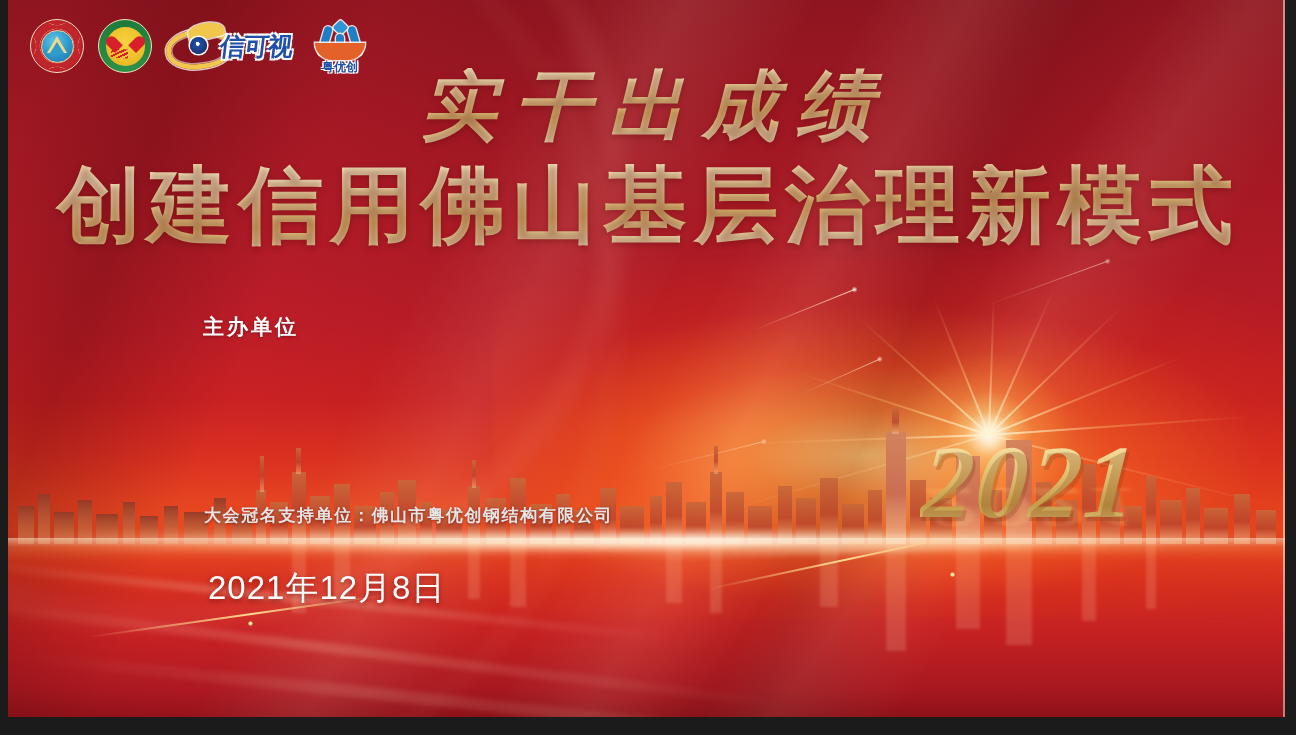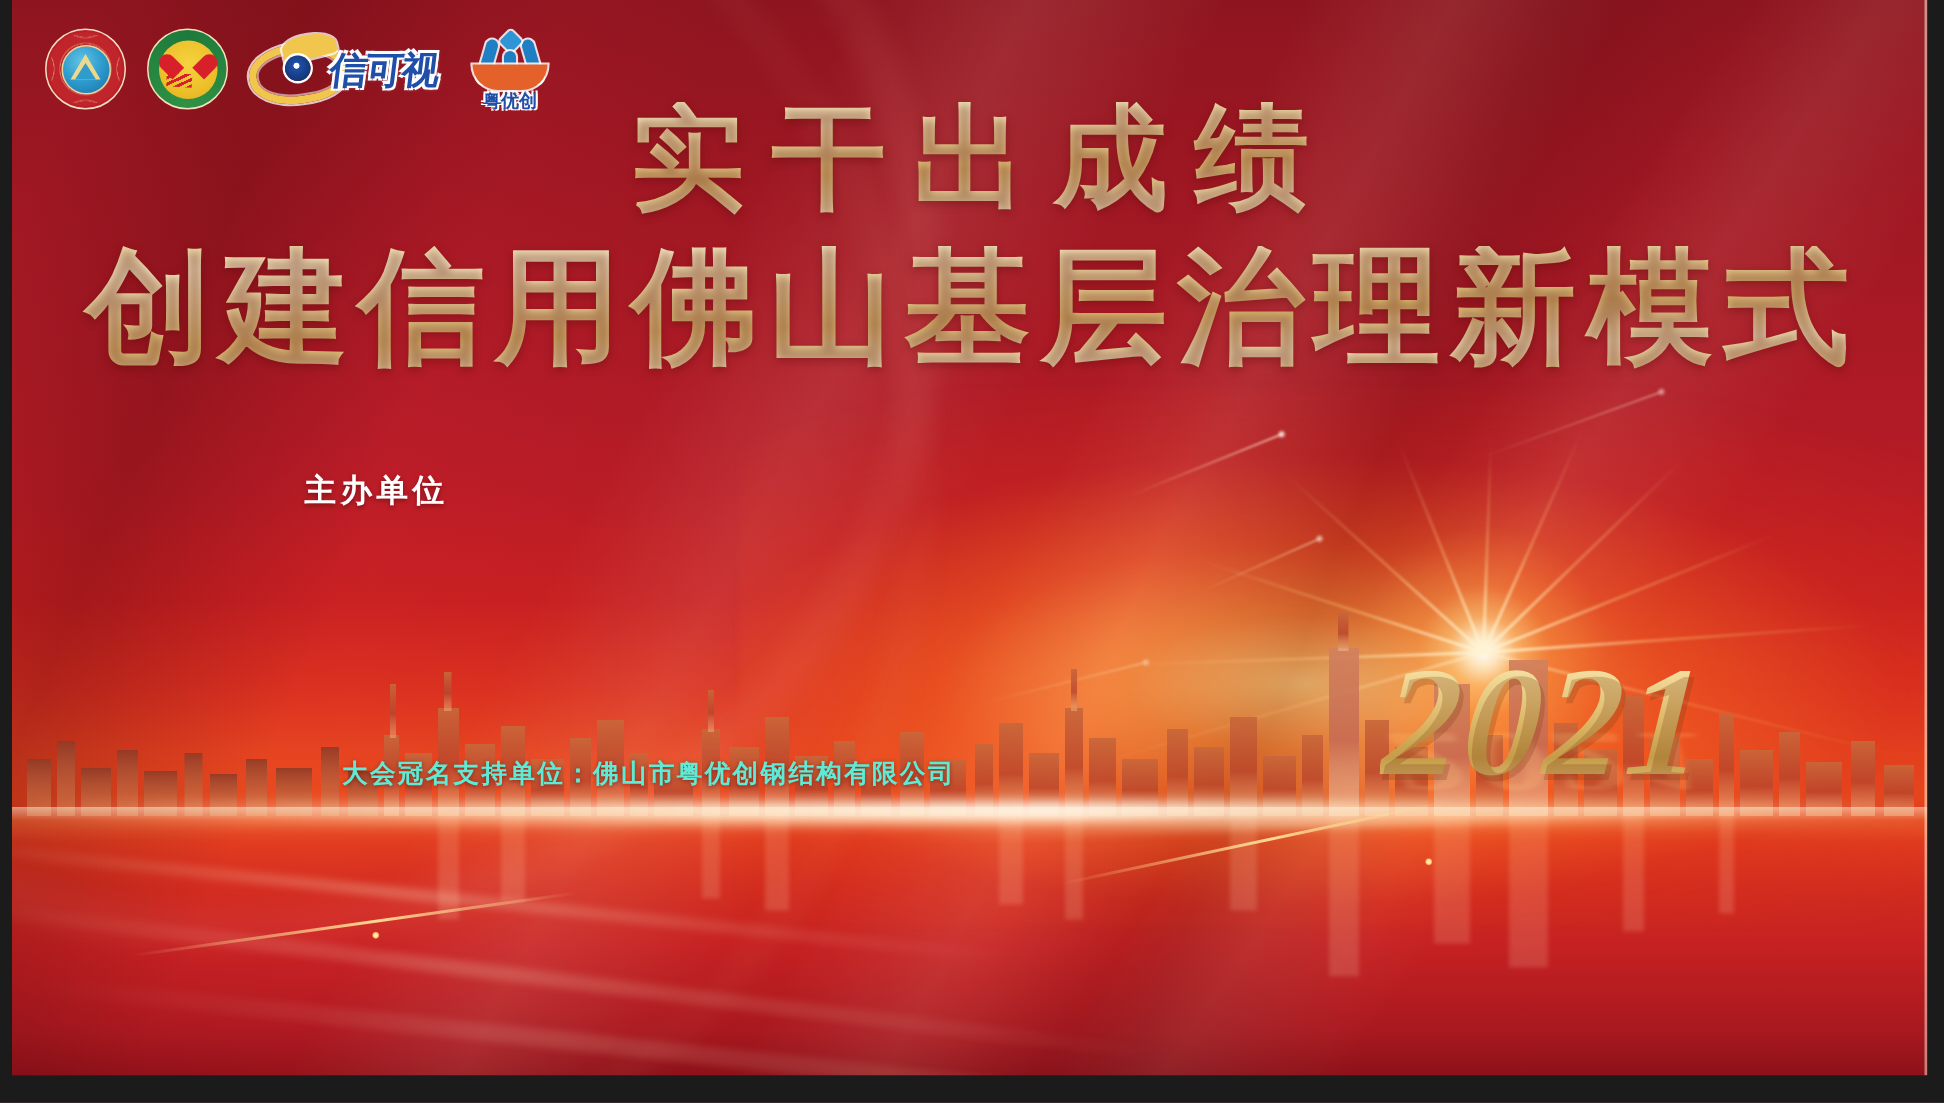--- a/index.html
+++ b/index.html
@@ -445,20 +445,21 @@
         #e3c583 100%);
     -webkit-background-clip: text;
     background-clip: text;
     color: transparent;
     text-shadow: 0 2px 6px rgba(80,8,10,0.35);
   }
   .title-1 {
     font-size: 76px;
     letter-spacing: 18px;
     padding-left: 18px;
+    font-style: italic;
   }
   .title-2 {
     font-size: 84px;
     letter-spacing: 7px;
     padding-left: 4px;
     margin-top: 20px;
   }
 
   
   .org-block {
@@ -503,24 +504,23 @@
 
   .sponsor-line {
     position: absolute;
     left: 196px;
     top: 504px;
     z-index: 9;
     font-family: "Liberation Sans", "DejaVu Sans", sans-serif;
     font-size: 17px;
     font-weight: 700;
     letter-spacing: 1.6px;
-    color: #5eead4;
+    color: #e5e5e5;
     text-shadow: 0 1px 3px rgba(70,6,8,0.5);
     white-space: nowrap;
-    margin-left: 24px;
   }
 
   .date-line {
     position: absolute;
     left: 200px;
     top: 566px;
     z-index: 9;
     font-family: "Liberation Sans", "DejaVu Sans", sans-serif;
     font-size: 33px;
     font-weight: 400;
@@ -749,20 +749,21 @@
     <div class="title-block">
       <div class="title-1">实干出成绩</div>
       <div class="title-2">创建信用佛山基层治理新模式</div>
     </div>
 
     <div class="org-block">
       <div class="org-heading">主办单位</div>
     </div>
 
     <div class="sponsor-line">大会冠名支持单位：佛山市粤优创钢结构有限公司</div>
+    <div class="date-line">2021年12月8日</div>
 
   </div>
 
   <div class="chrome-left"></div>
   <div class="chrome-right"></div>
   <div class="chrome-bottom"></div>
 
 </div>
 
 </body></html>

